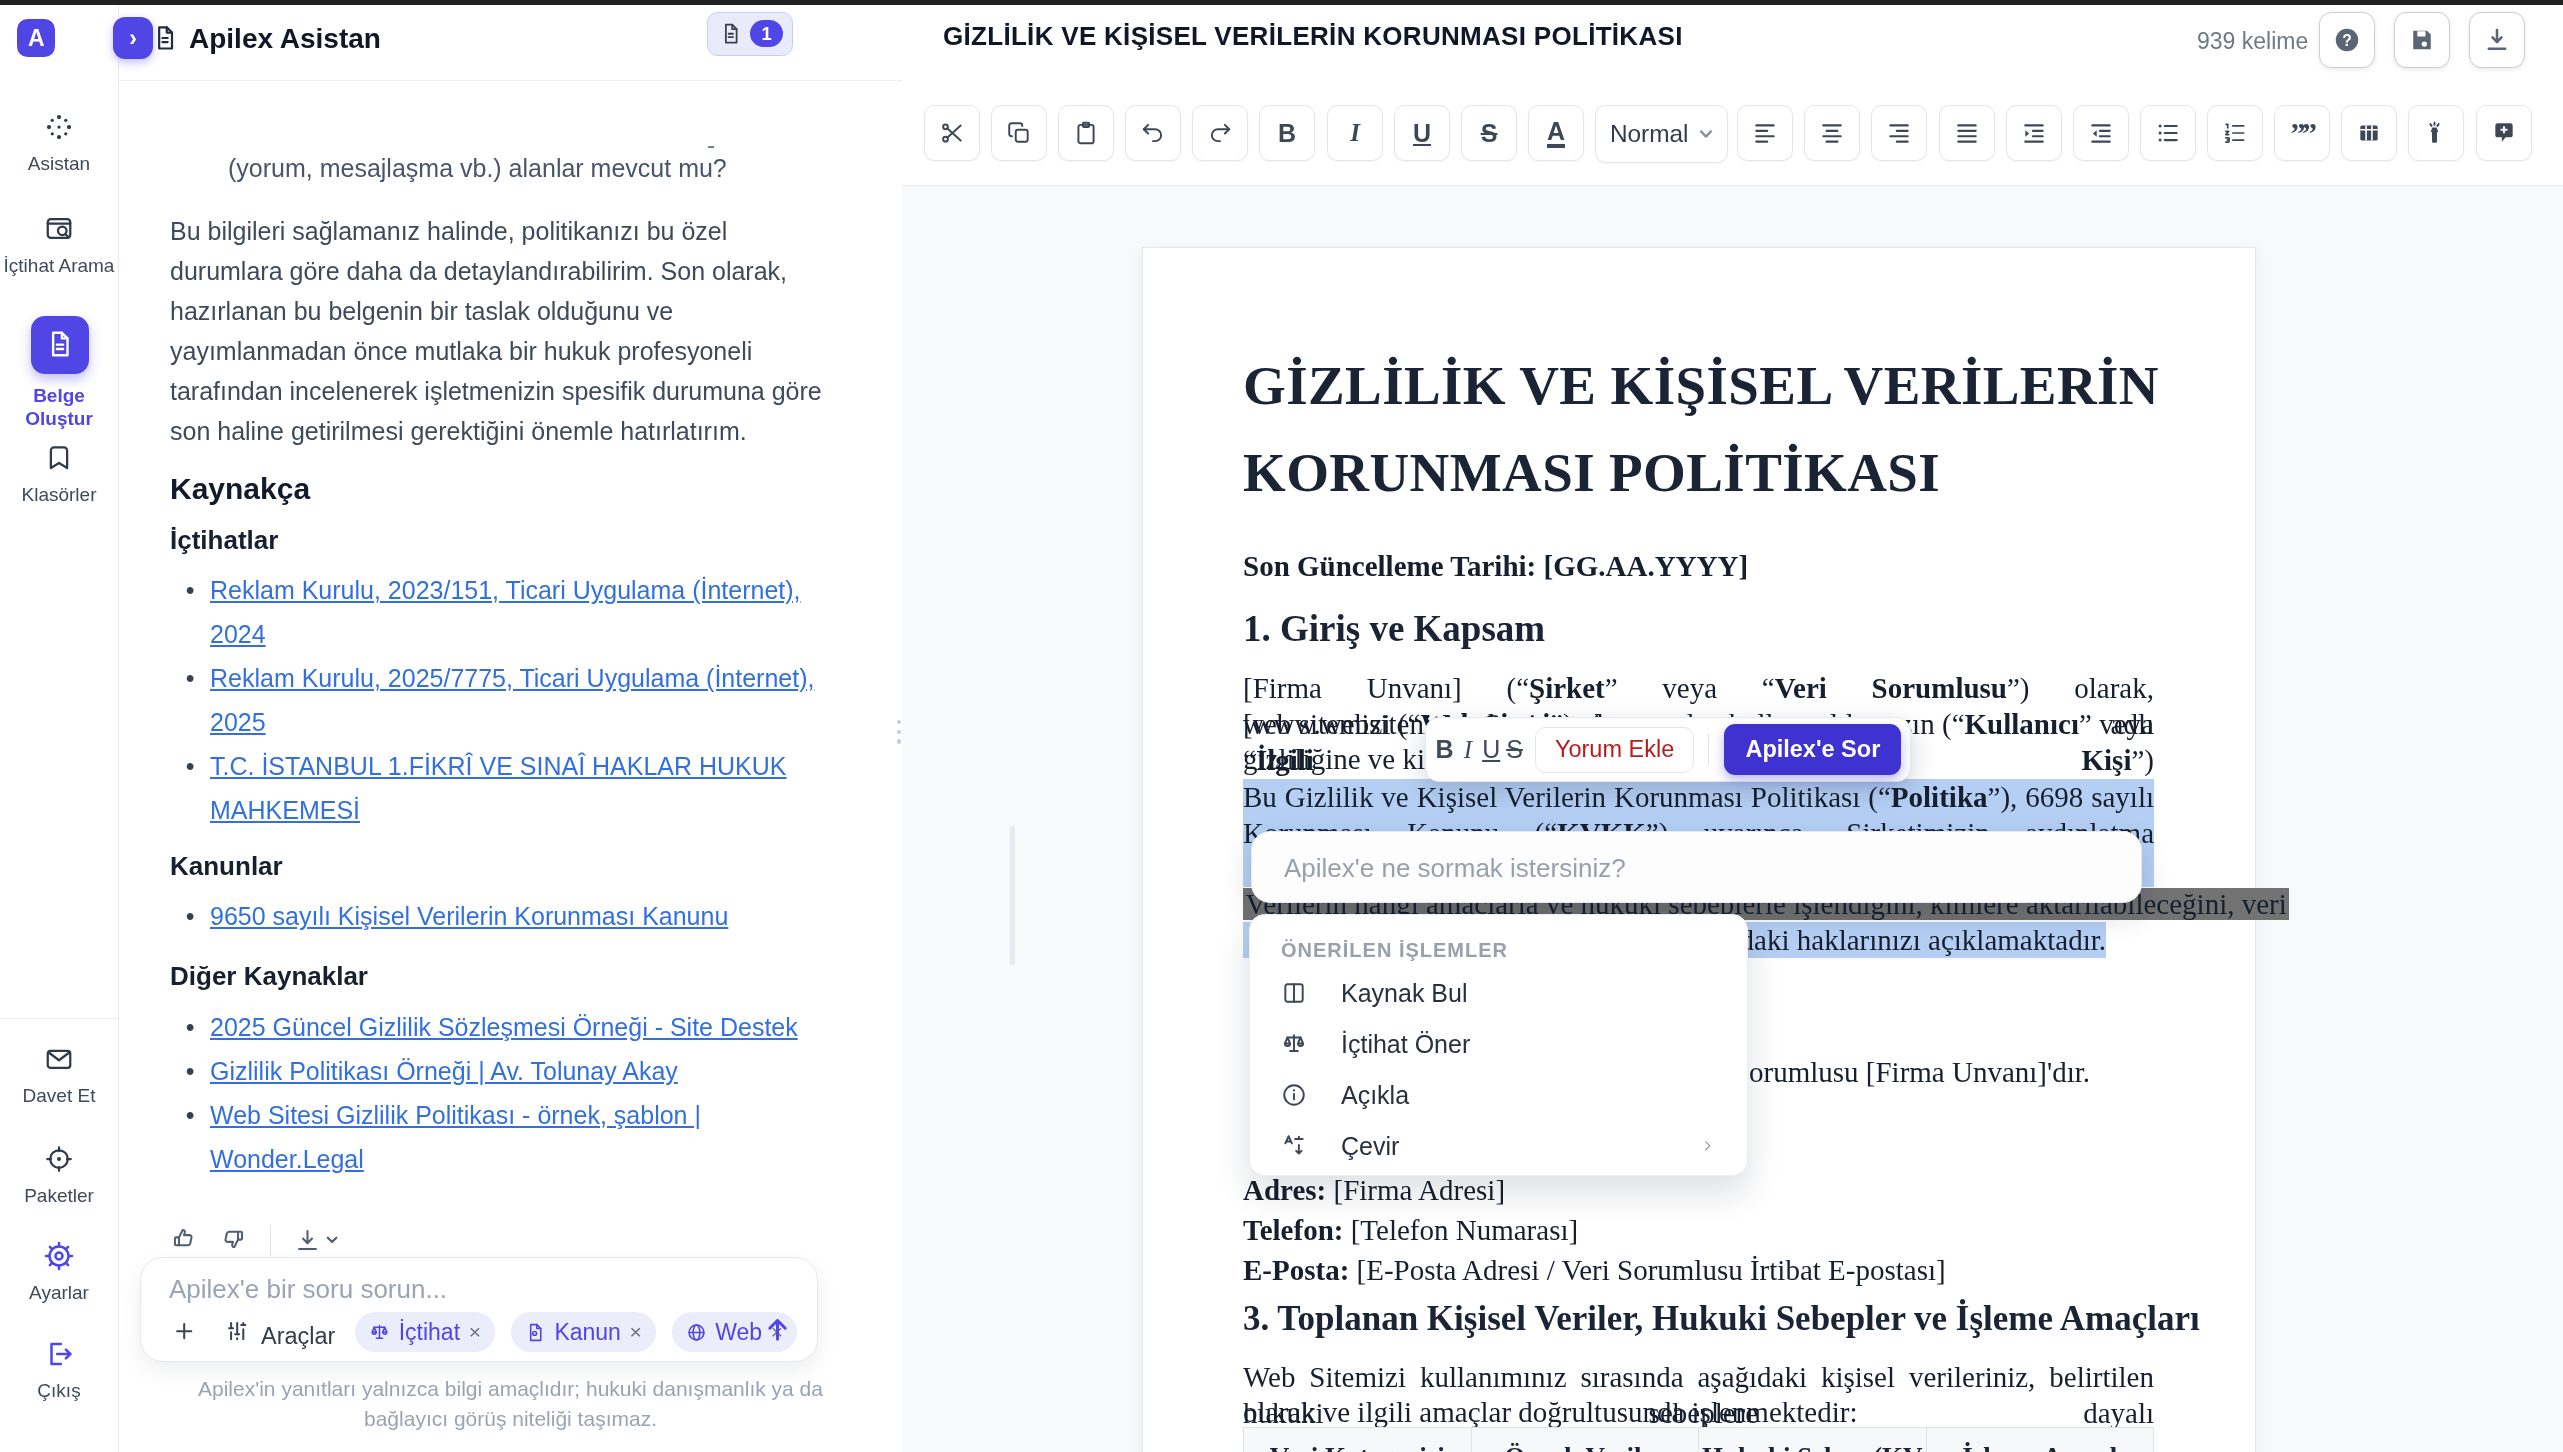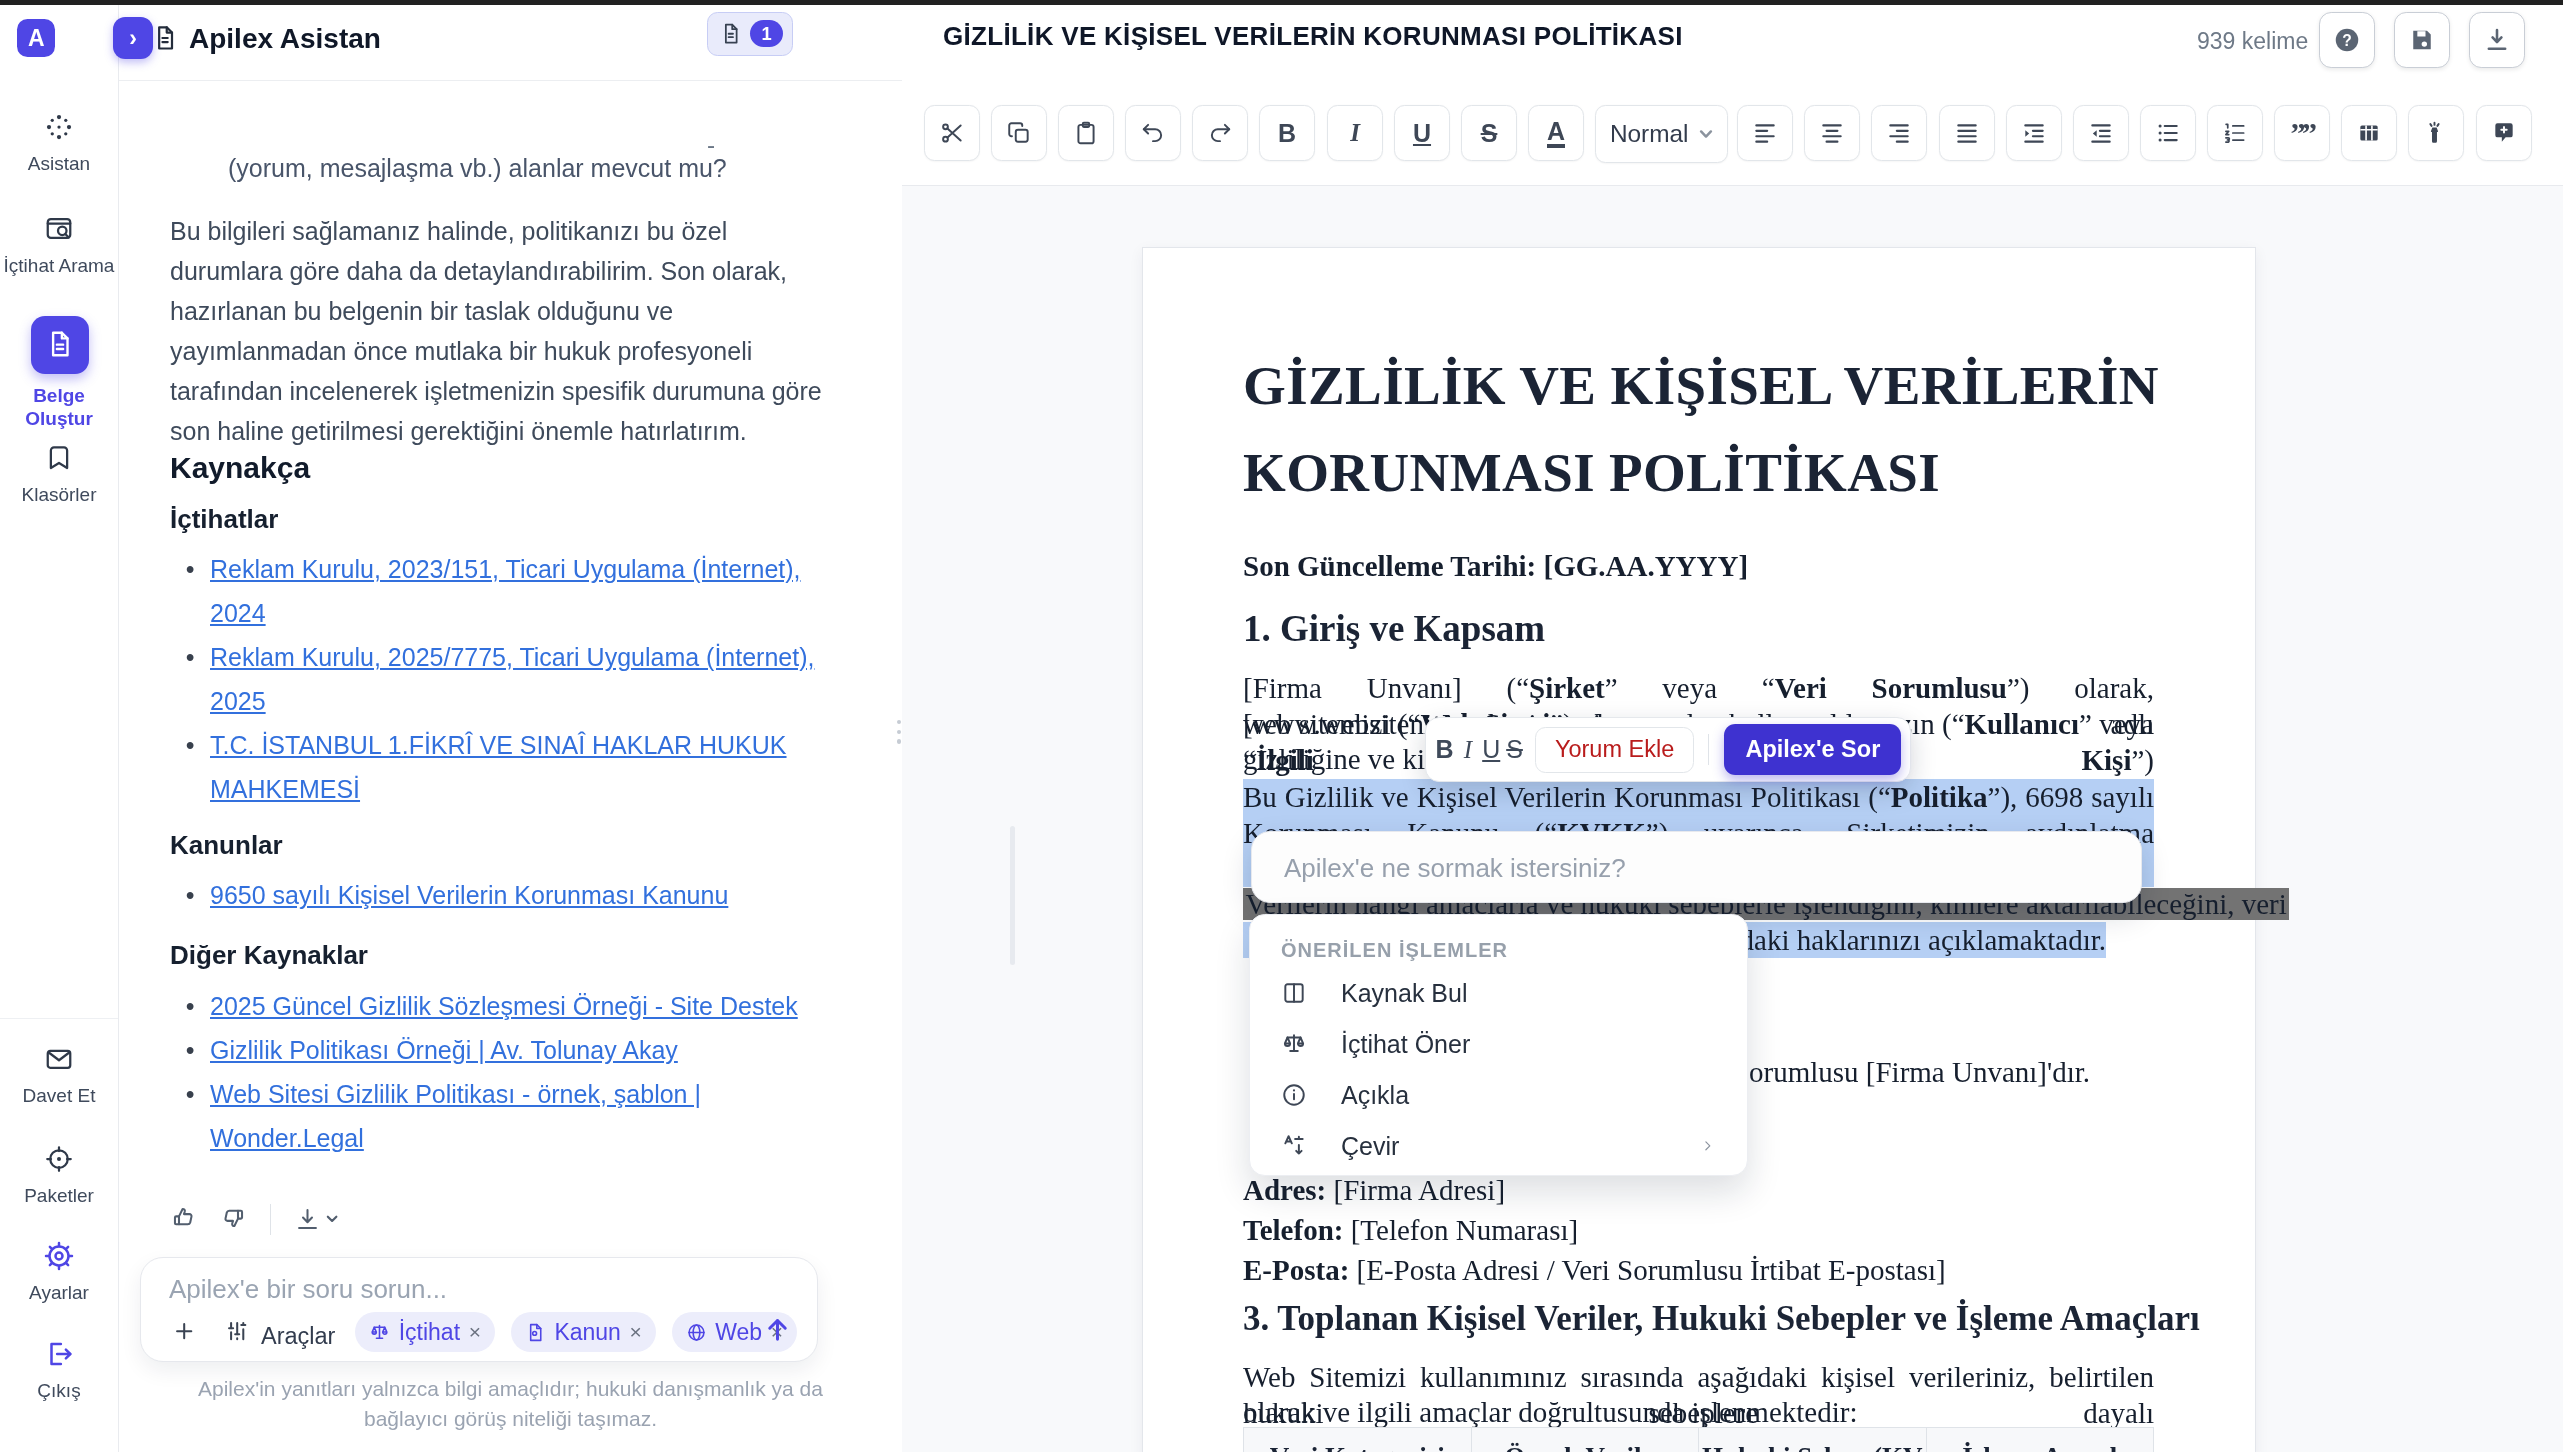--- a/index.html
+++ b/index.html
@@ -21,21 +21,21 @@
   #chatheader{position:absolute;left:0;top:0;width:785px;height:80px;border-bottom:0.9px solid #eceef1;background:#fff;}
   #chattitle{position:absolute;left:71px;top:23px;font-size:28px;font-weight:800;color:#101828;}
   #badge{position:absolute;left:589px;top:12.2px;width:84px;height:42px;background:#e9ebfb;border:1.3px solid #c7cdf5;border-radius:10.5px;cursor:pointer;}
   #badgepill{position:absolute;left:42px;top:7px;width:33px;height:27px;border-radius:14px;background:#4f46e5;color:#fff;
     font-size:18.3px;font-weight:bold;display:flex;align-items:center;justify-content:center;}
   #collapsebtn{left:113px;top:17.4px;width:40px;height:42px;border-radius:12.2px;background:#4f46e5;z-index:20;
     color:#fff;display:flex;align-items:center;justify-content:center;font-size:23px;font-weight:bold;cursor:pointer;box-shadow:0 3.5px 8.7px rgba(79,70,229,.35);}
   #chatscroll{position:absolute;left:0;top:80px;width:785px;height:1168px;padding:68px 58px 0 52px;box-sizing:border-box;}
   .chatq{margin-left:58px;font-size:25px;line-height:40px;color:#49556a;}
   .chatp{margin-top:23px;font-size:25px;line-height:40px;color:#3e4a5b;}
-  .bibh1{font-size:30px;font-weight:bold;color:#111b2b;}
+  .bibh1{margin-top:21px;font-size:30px;font-weight:bold;color:#111b2b;}
   .bibh2{margin-top:19px;font-size:26px;font-weight:bold;color:#16202f;}
   .biblist{margin:12.2px 0 0 0;padding:0;list-style:none;}
   .biblist li{position:relative;padding-left:40px;font-size:25px;line-height:44px;}
   .biblist li::before{content:"•";position:absolute;left:15.7px;color:#38404d;}
   .link{color:#3270dd;text-decoration:underline;cursor:pointer;}
   .actrow{margin-top:44px;display:flex;align-items:center;gap:23px;color:#525e6e;}
   .vdiv{width:0.9px;height:31px;background:#dfe3e8;}
   #composer{position:absolute;left:22px;top:1257px;width:676px;height:103px;border-radius:23px;background:#fff;
     border:0.9px solid #e6e8ed;box-shadow:0 8.7px 21px rgba(20,30,60,.07);}
   #composerinput{position:absolute;left:26px;top:10.5px;width:523px;height:40px;border:none;outline:none;font-size:26px;

